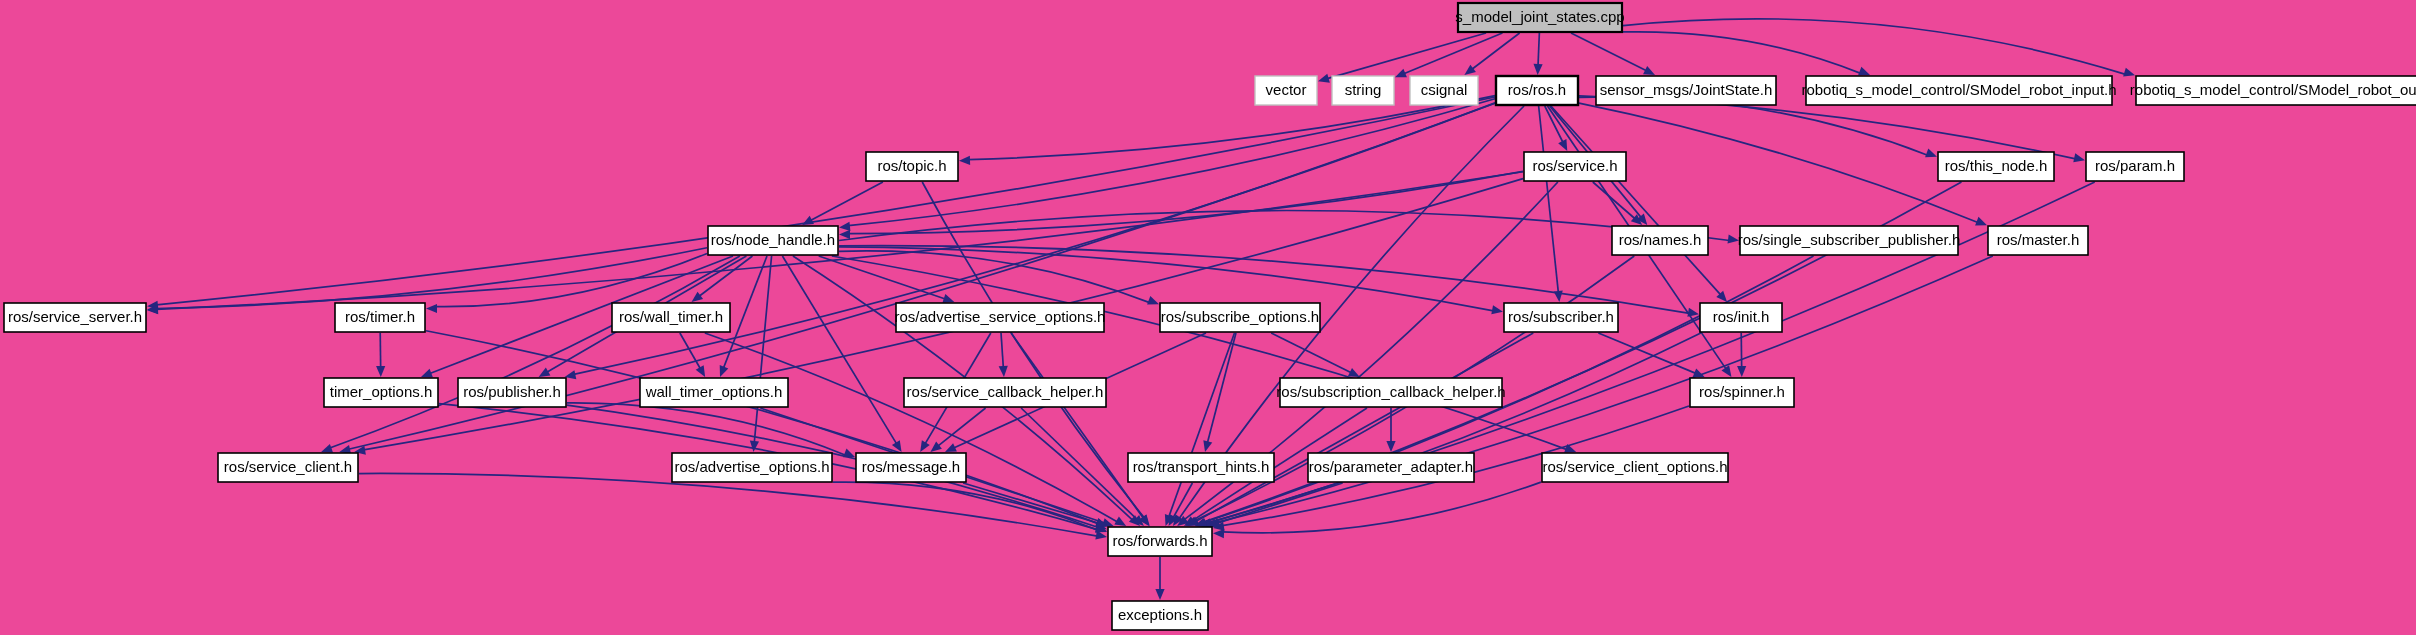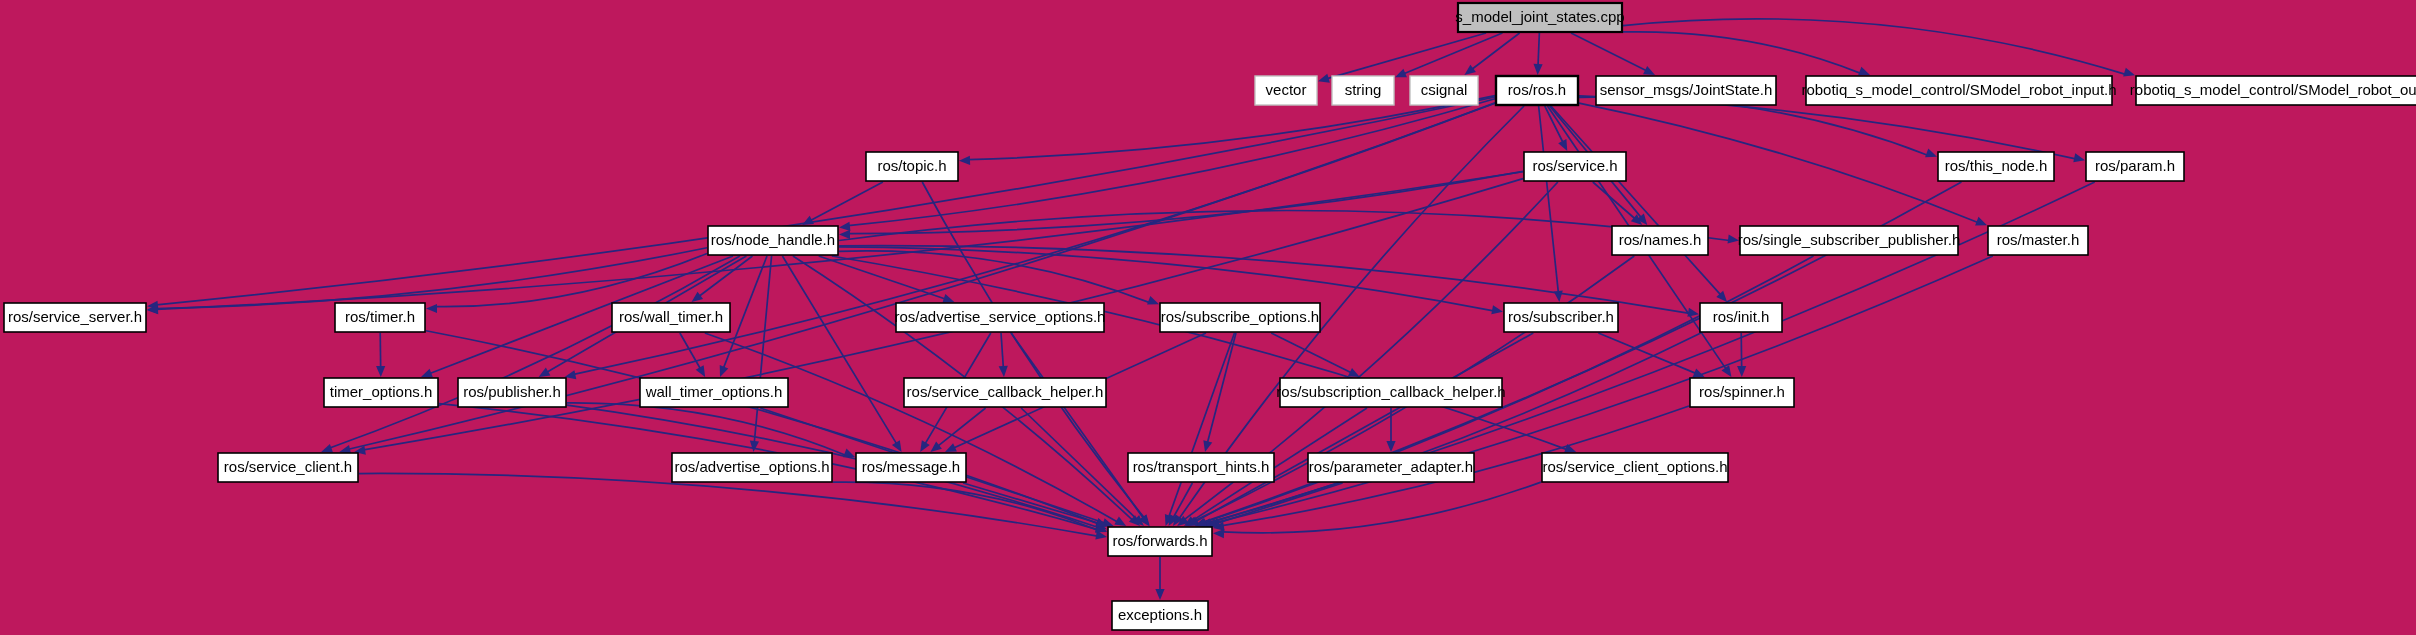--- a/index.html
+++ b/index.html
@@ -1,17 +1,17 @@
 <!DOCTYPE html>
 <html><head>
 <meta charset="utf-8">
 <style>
   html,body{margin:0;padding:0;background:#ffffff;}
   body{font-family:"Liberation Sans",sans-serif;}
-  #graph-wrap{position:relative;width:2416px;height:635px;background:#be185d;overflow:hidden;}
+  #graph-wrap{position:relative;width:2416px;height:635px;background:#ec4899;overflow:hidden;}
   svg#dep-graph{display:block;width:2416px;height:635px;}
   .node-box{fill:#ffffff;stroke:#000000;stroke-width:1.6;}
   .node-box.root{fill:#bfbfbf;stroke:#000000;stroke-width:2.2;}
   .node-box.sys{fill:#ffffff;stroke:#c0c0c0;stroke-width:1.4;}
   .node-box.thick{stroke-width:2.4;}
   .node-label{font-family:"Liberation Sans",sans-serif;font-size:15px;fill:#000000;
               text-anchor:middle;dominant-baseline:middle;}
   .edge{fill:none;stroke:#26267f;stroke-width:1.7;}
   .edge-head{fill:#26267f;}
 </style>

